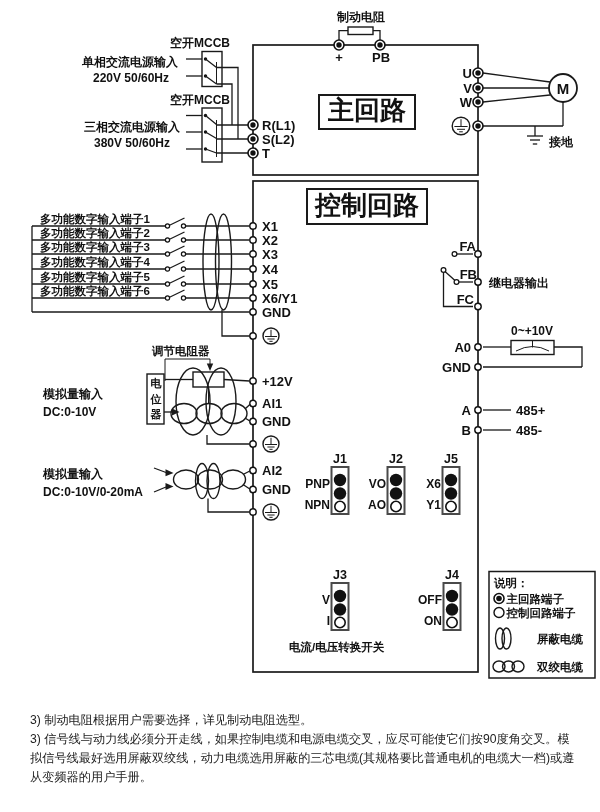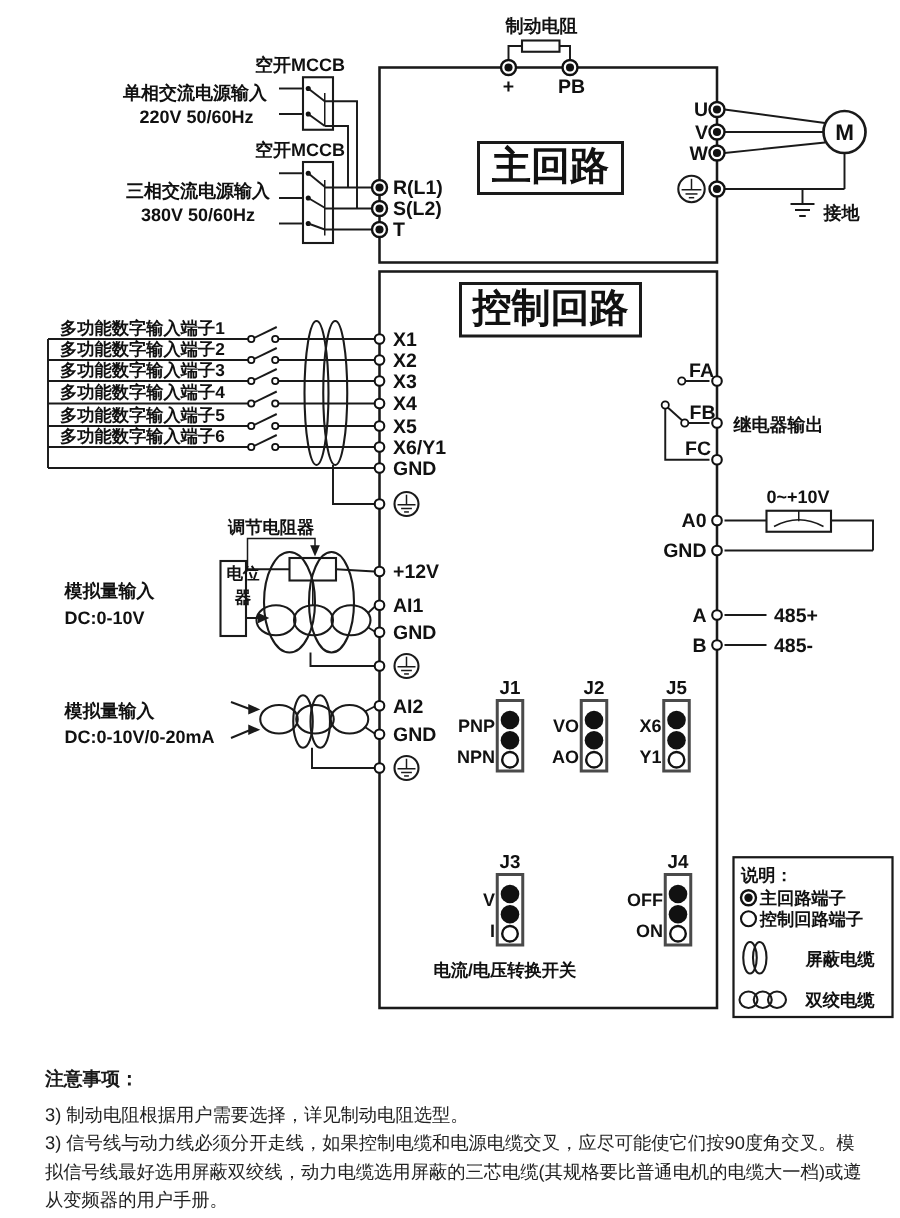--- a/index.html
+++ b/index.html
@@ -23,21 +23,21 @@
   .arr{fill:#1a1a1a;stroke:none;}
   .tl{font-size:13px;font-weight:bold;}
   .tc{font-size:11.5px;font-weight:bold;}
   .tc12{font-size:12px;font-weight:bold;}
   .tj{font-size:12px;font-weight:bold;}
   .tjn{font-size:12.5px;font-weight:bold;}
   .title{font-size:26px;font-weight:bold;}
   .tm{font-size:15px;font-weight:bold;}
   .mid{text-anchor:middle;}
   .end{text-anchor:end;}
-  #pot-text{position:absolute;left:148px;top:376px;width:28px;font-size:11px;font-weight:bold;
+  #pot-text{position:absolute;left:148px;top:376px;width:16px;font-size:11px;font-weight:bold;
             line-height:15.5px;text-align:center;word-break:break-all;color:#111;}
   #notes{position:absolute;left:30px;top:711px;width:548px;color:#222;}
   #notes .nt{font-size:12.5px;font-weight:bold;margin-bottom:6px;color:#1a1a1a;}
   #notes .ni{font-size:12.2px;line-height:19px;}
 </style>
 </head>
 <body>
 
 <div id="stage">
 <svg width="600" height="812" viewBox="0 0 600 812">
@@ -390,17 +390,16 @@
     <ellipse cx="499" cy="666.5" rx="6" ry="5.5" class="shield"></ellipse>
     <ellipse cx="508.5" cy="666.5" rx="6" ry="5.5" class="shield"></ellipse>
     <ellipse cx="518" cy="666.5" rx="6" ry="5.5" class="shield"></ellipse>
     <text x="537" y="670.5" class="tc">双绞电缆</text>
   </g>
 </svg>
 
 <div id="pot-text">电位器</div>
 
 <div id="notes">
-  <div class="nt">注意事项：</div>
   <div class="ni">3) 制动电阻根据用户需要选择，详见制动电阻选型。</div>
   <div class="ni">3) 信号线与动力线必须分开走线，如果控制电缆和电源电缆交叉，应尽可能使它们按90度角交叉。模拟信号线最好选用屏蔽双绞线，动力电缆选用屏蔽的三芯电缆(其规格要比普通电机的电缆大一档)或遵从变频器的用户手册。</div>
 </div>
 </div>
 
 </body></html>

